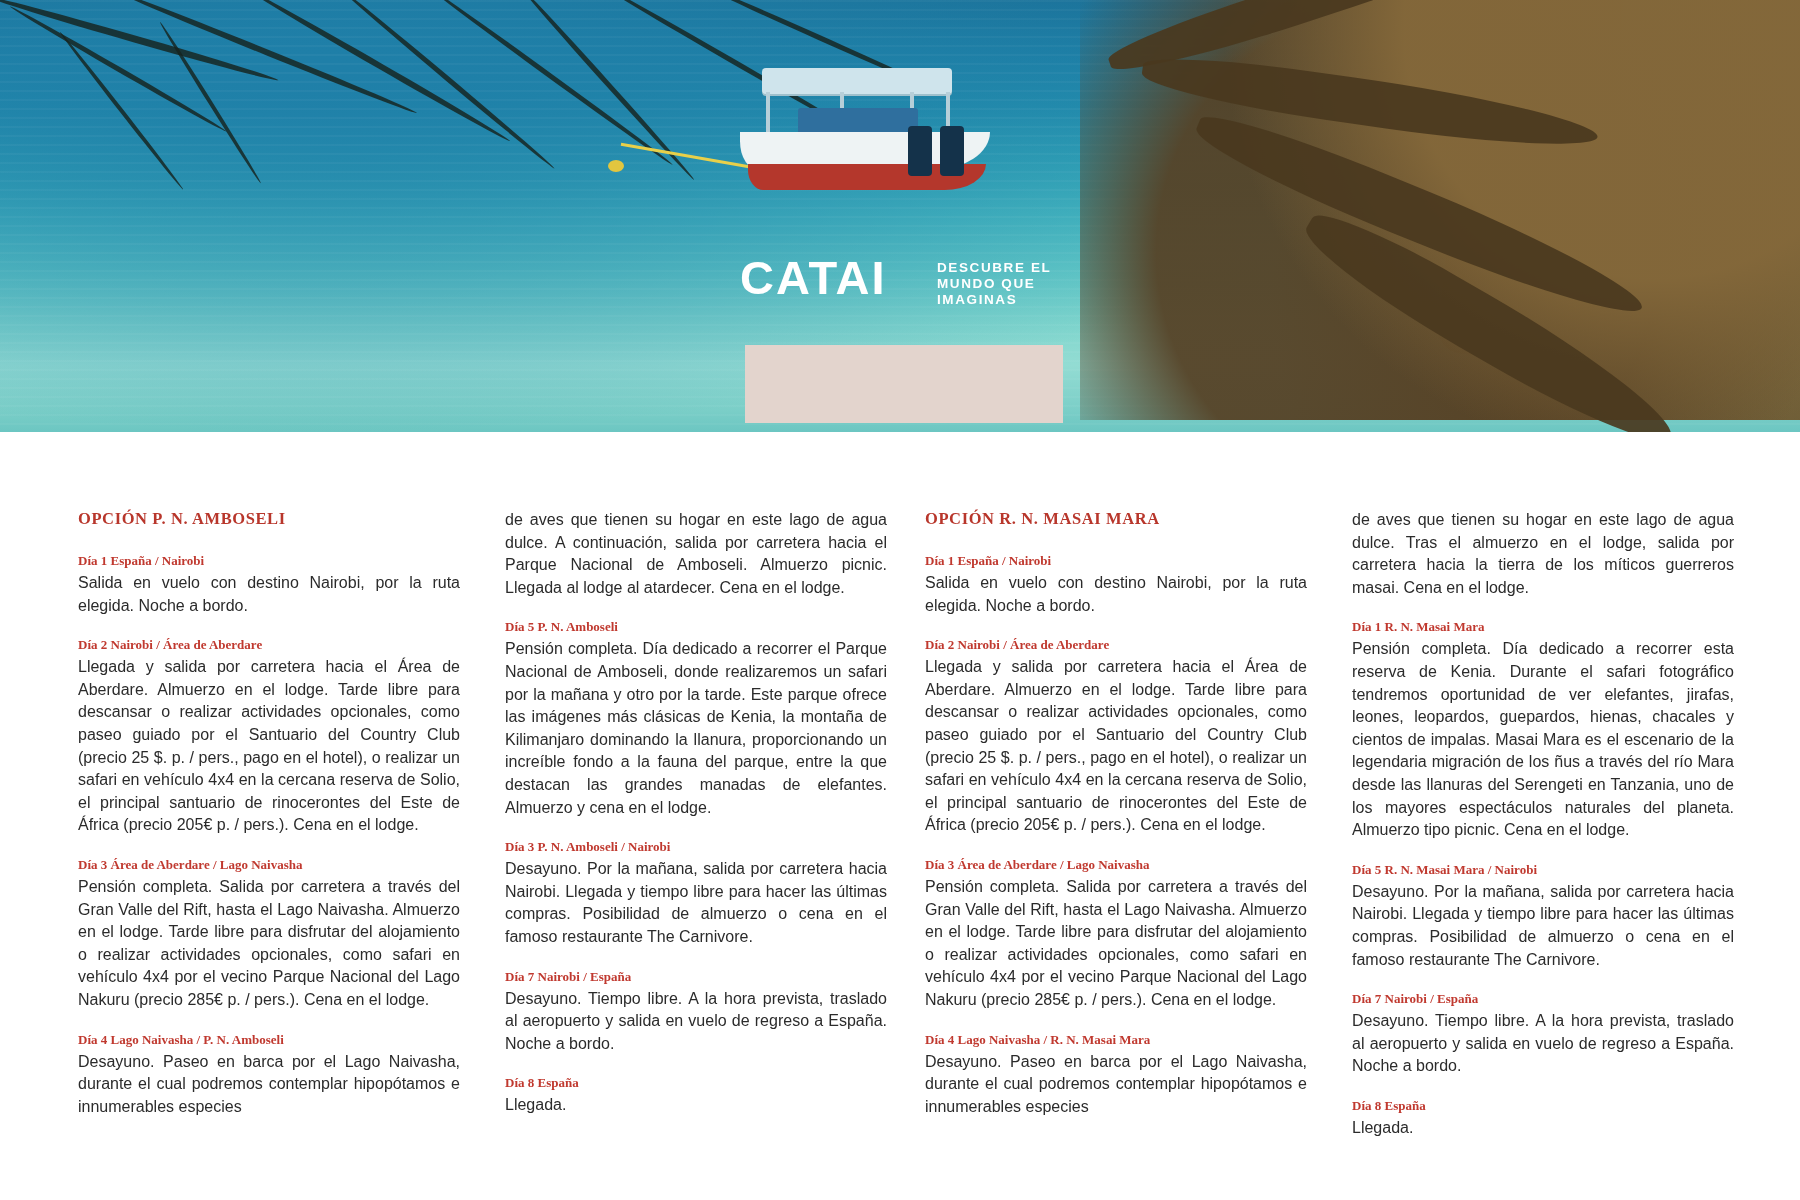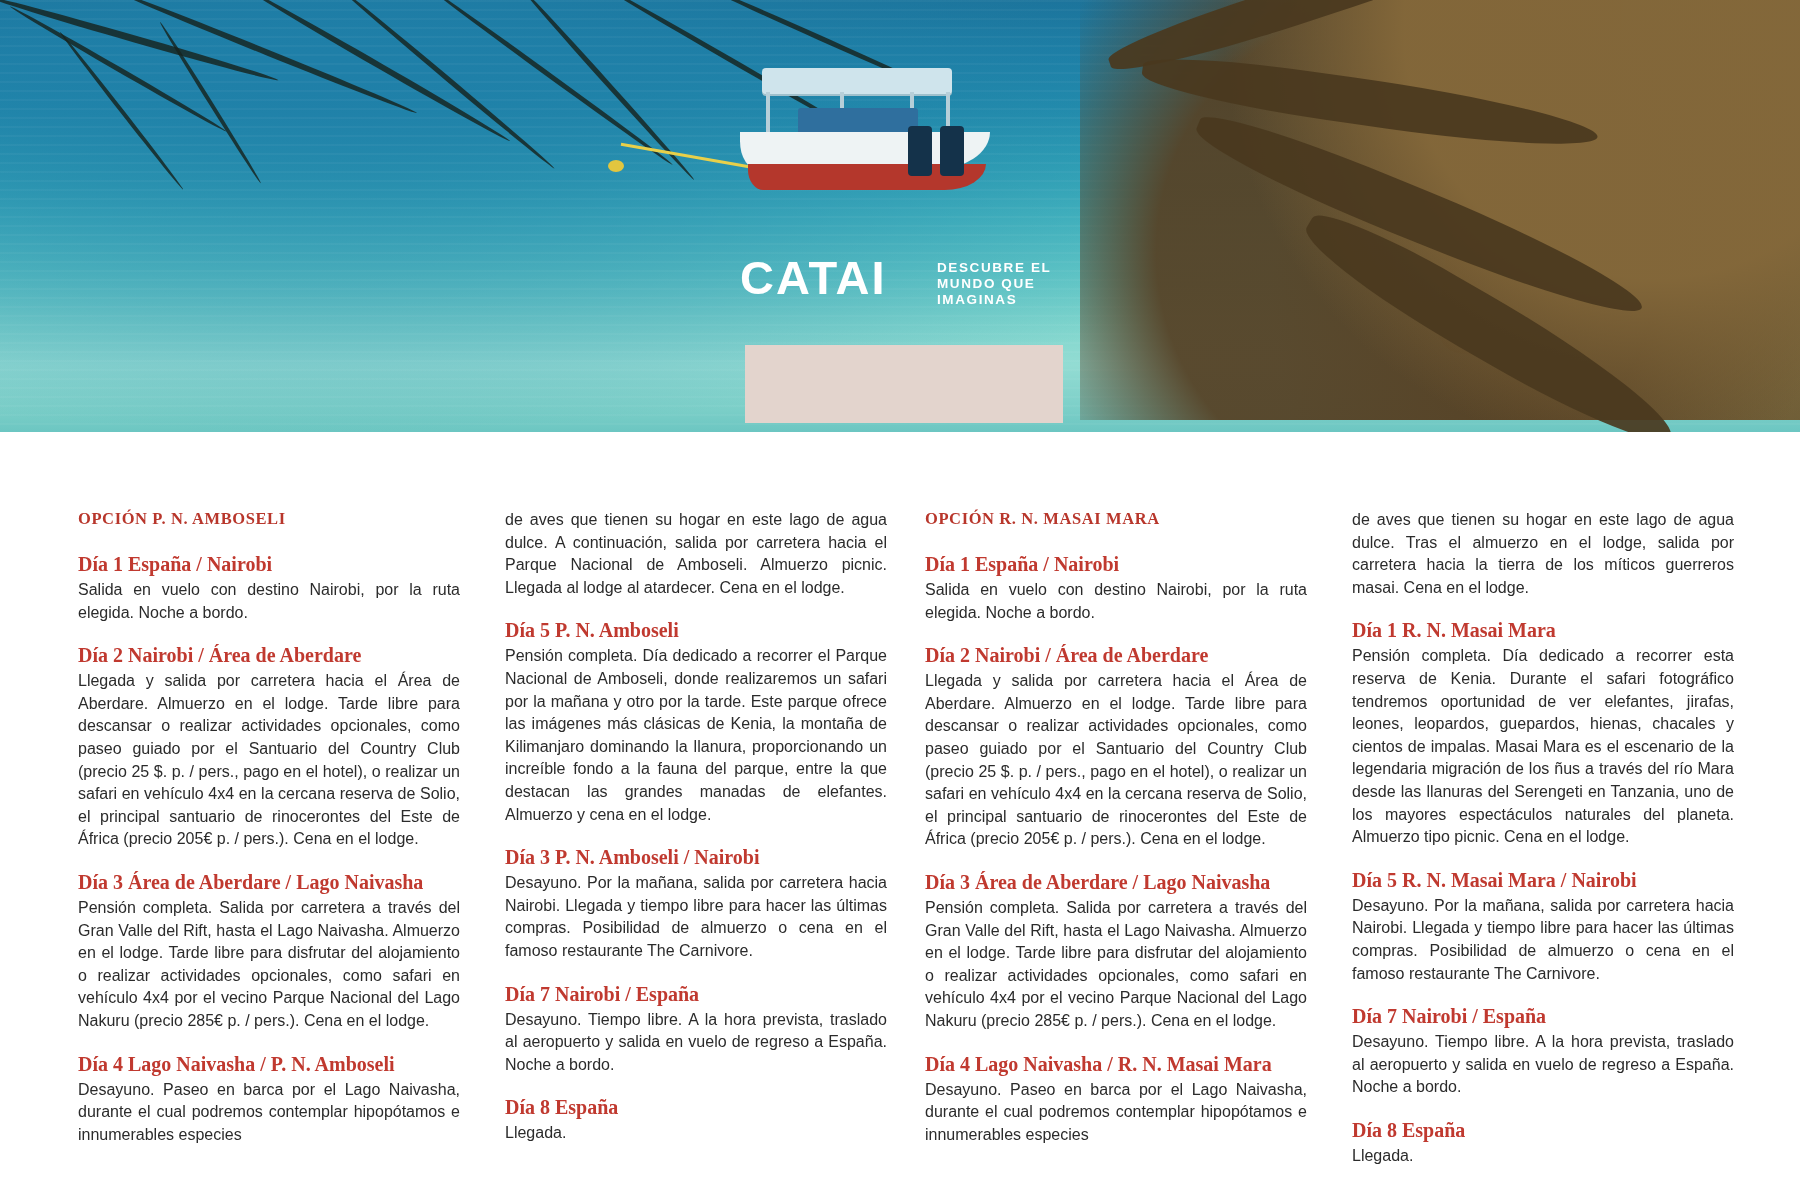--- a/index.html
+++ b/index.html
@@ -78,21 +78,21 @@
   .c1{left:78px;}
   .c2{left:505px;}
   .c3{left:925px;}
   .c4{left:1352px;}
 
   .opt-title{
     color:#b8362b;font-size:16.5px;font-weight:bold;letter-spacing:.6px;
     margin:0 0 24px 0;font-family:"Liberation Serif", serif;
   }
   .day-title{
-    color:#c0392f;font-size:20px;font-weight:bold;margin:0 0 3px 0;
+    color:#c0392f;font-size:13px;font-weight:bold;margin:0 0 3px 0;
     font-family:"Liberation Serif", serif;
   }
   .para{
     color:#2b2b2b;font-size:16px;line-height:22.6px;margin:0 0 20px 0;
     text-align:justify;font-family:"Liberation Sans", sans-serif;
   }
   .para.last{margin-bottom:0;}
   .block{margin-bottom:20px;}
   .block .para{margin-bottom:0;}
   .cont-para{margin-bottom:20px;}

